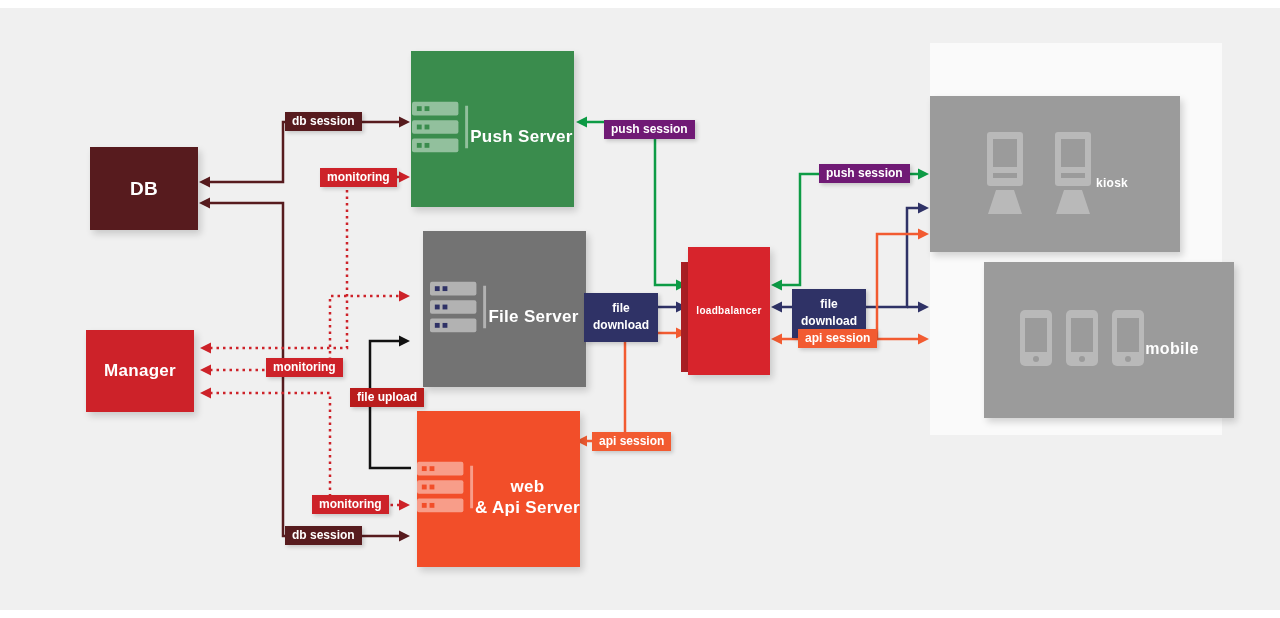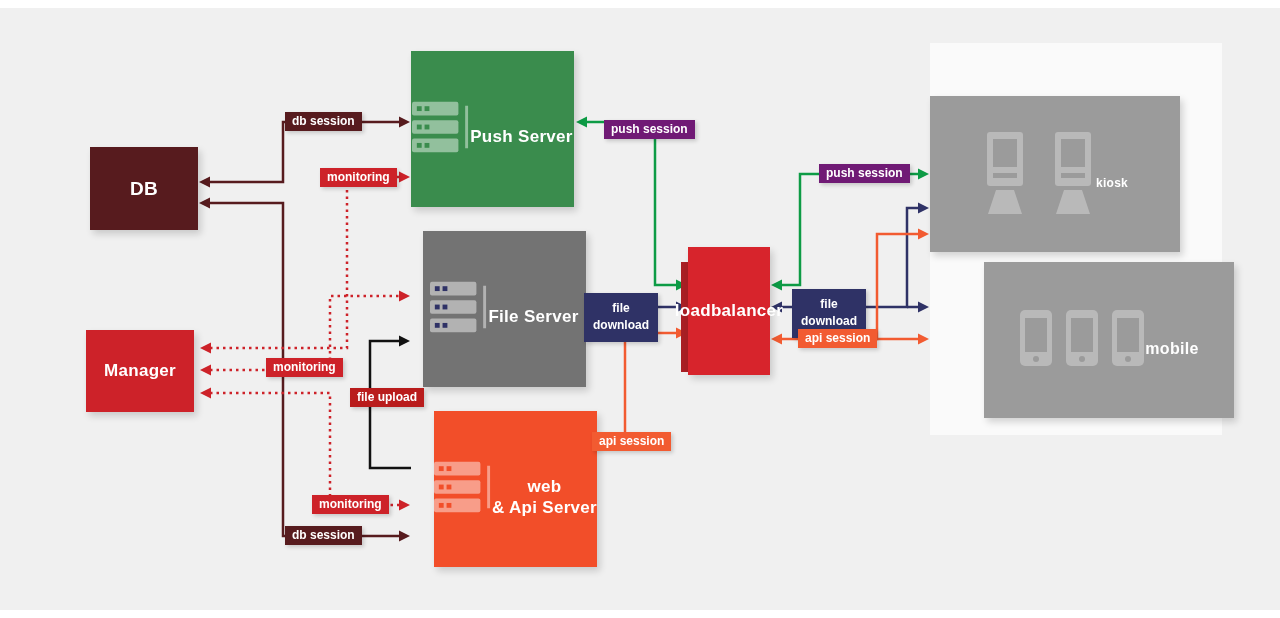--- a/index.html
+++ b/index.html
@@ -24,22 +24,22 @@
   .node{
     position:absolute;z-index:3;color:#fff;font-weight:bold;
     display:flex;align-items:center;justify-content:center;
     box-shadow:3px 4px 7px rgba(0,0,0,0.16);
     letter-spacing:0.3px;text-align:center;
   }
   .node-db{left:90px;top:147px;width:108px;height:83px;background:#571b1e;font-size:19px;}
   .node-manager{left:86px;top:330px;width:108px;height:82px;background:#cd2229;font-size:17px;}
   .node-push{left:411px;top:51px;width:163px;height:156px;background:#3a8c4d;font-size:17px;}
   .node-file{left:411px;top:231px;width:163px;height:156px;background:#737373;font-size:17px;margin-left:12px;}
-  .node-web{left:434px;top:411px;width:163px;height:156px;background:#f24e29;font-size:17px;}
-  .node-lb{left:688px;top:247px;width:82px;height:128px;background:#d7242c;font-size:17px;line-height:1.35;}
+  .node-web{left:417px;top:411px;width:163px;height:156px;background:#f24e29;font-size:17px;}
+  .node-lb{left:688px;top:247px;width:82px;height:128px;background:#d7242c;font-size:10px;line-height:1.35;}
   .node-kiosk{left:930px;top:96px;width:250px;height:156px;background:#9b9b9b;font-size:12px;}
   .node-mobile{left:984px;top:262px;width:250px;height:156px;background:#9b9b9b;font-size:16px;}
   .node .title{margin-top:16px;line-height:1.25;}
   .device-title{margin-top:18px;}
   .icon-row{display:flex;align-items:flex-end;gap:22px;}
   .icon-row.phones{gap:12px;}
 
   .conn-label{
     position:absolute;z-index:4;color:#fff;font-weight:bold;font-size:12px;
     padding:2px 7px;white-space:nowrap;line-height:15px;

